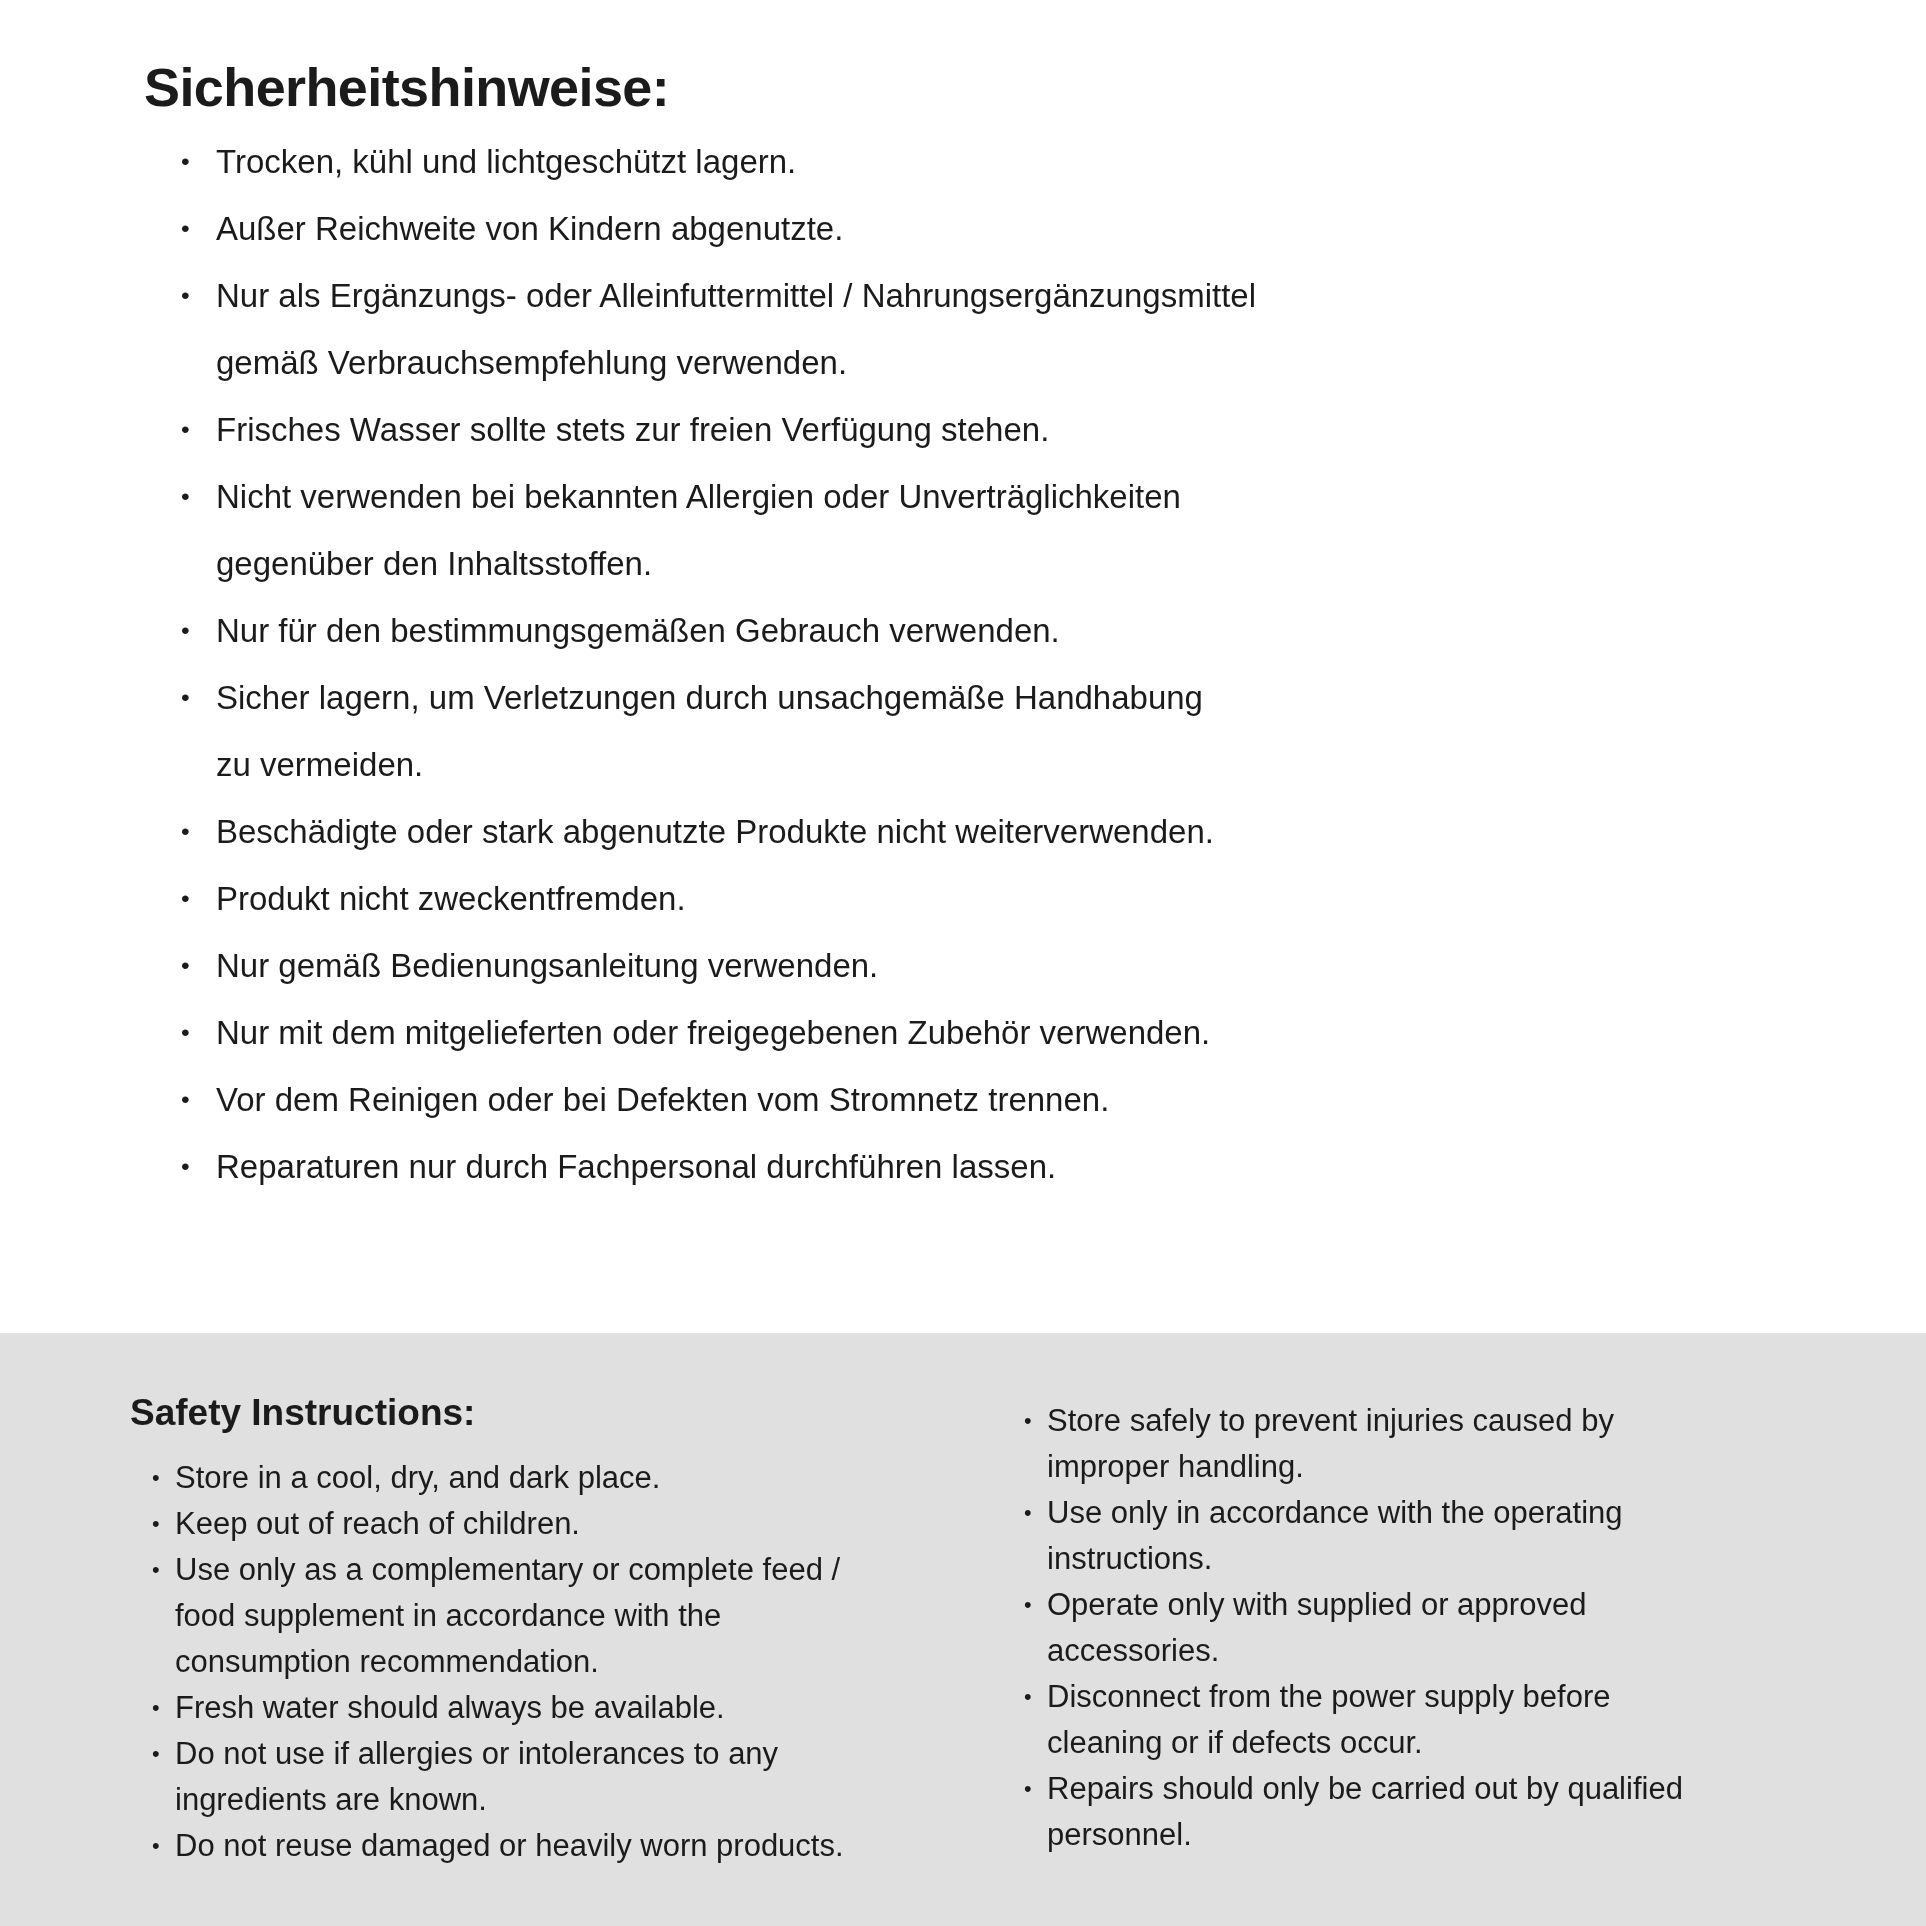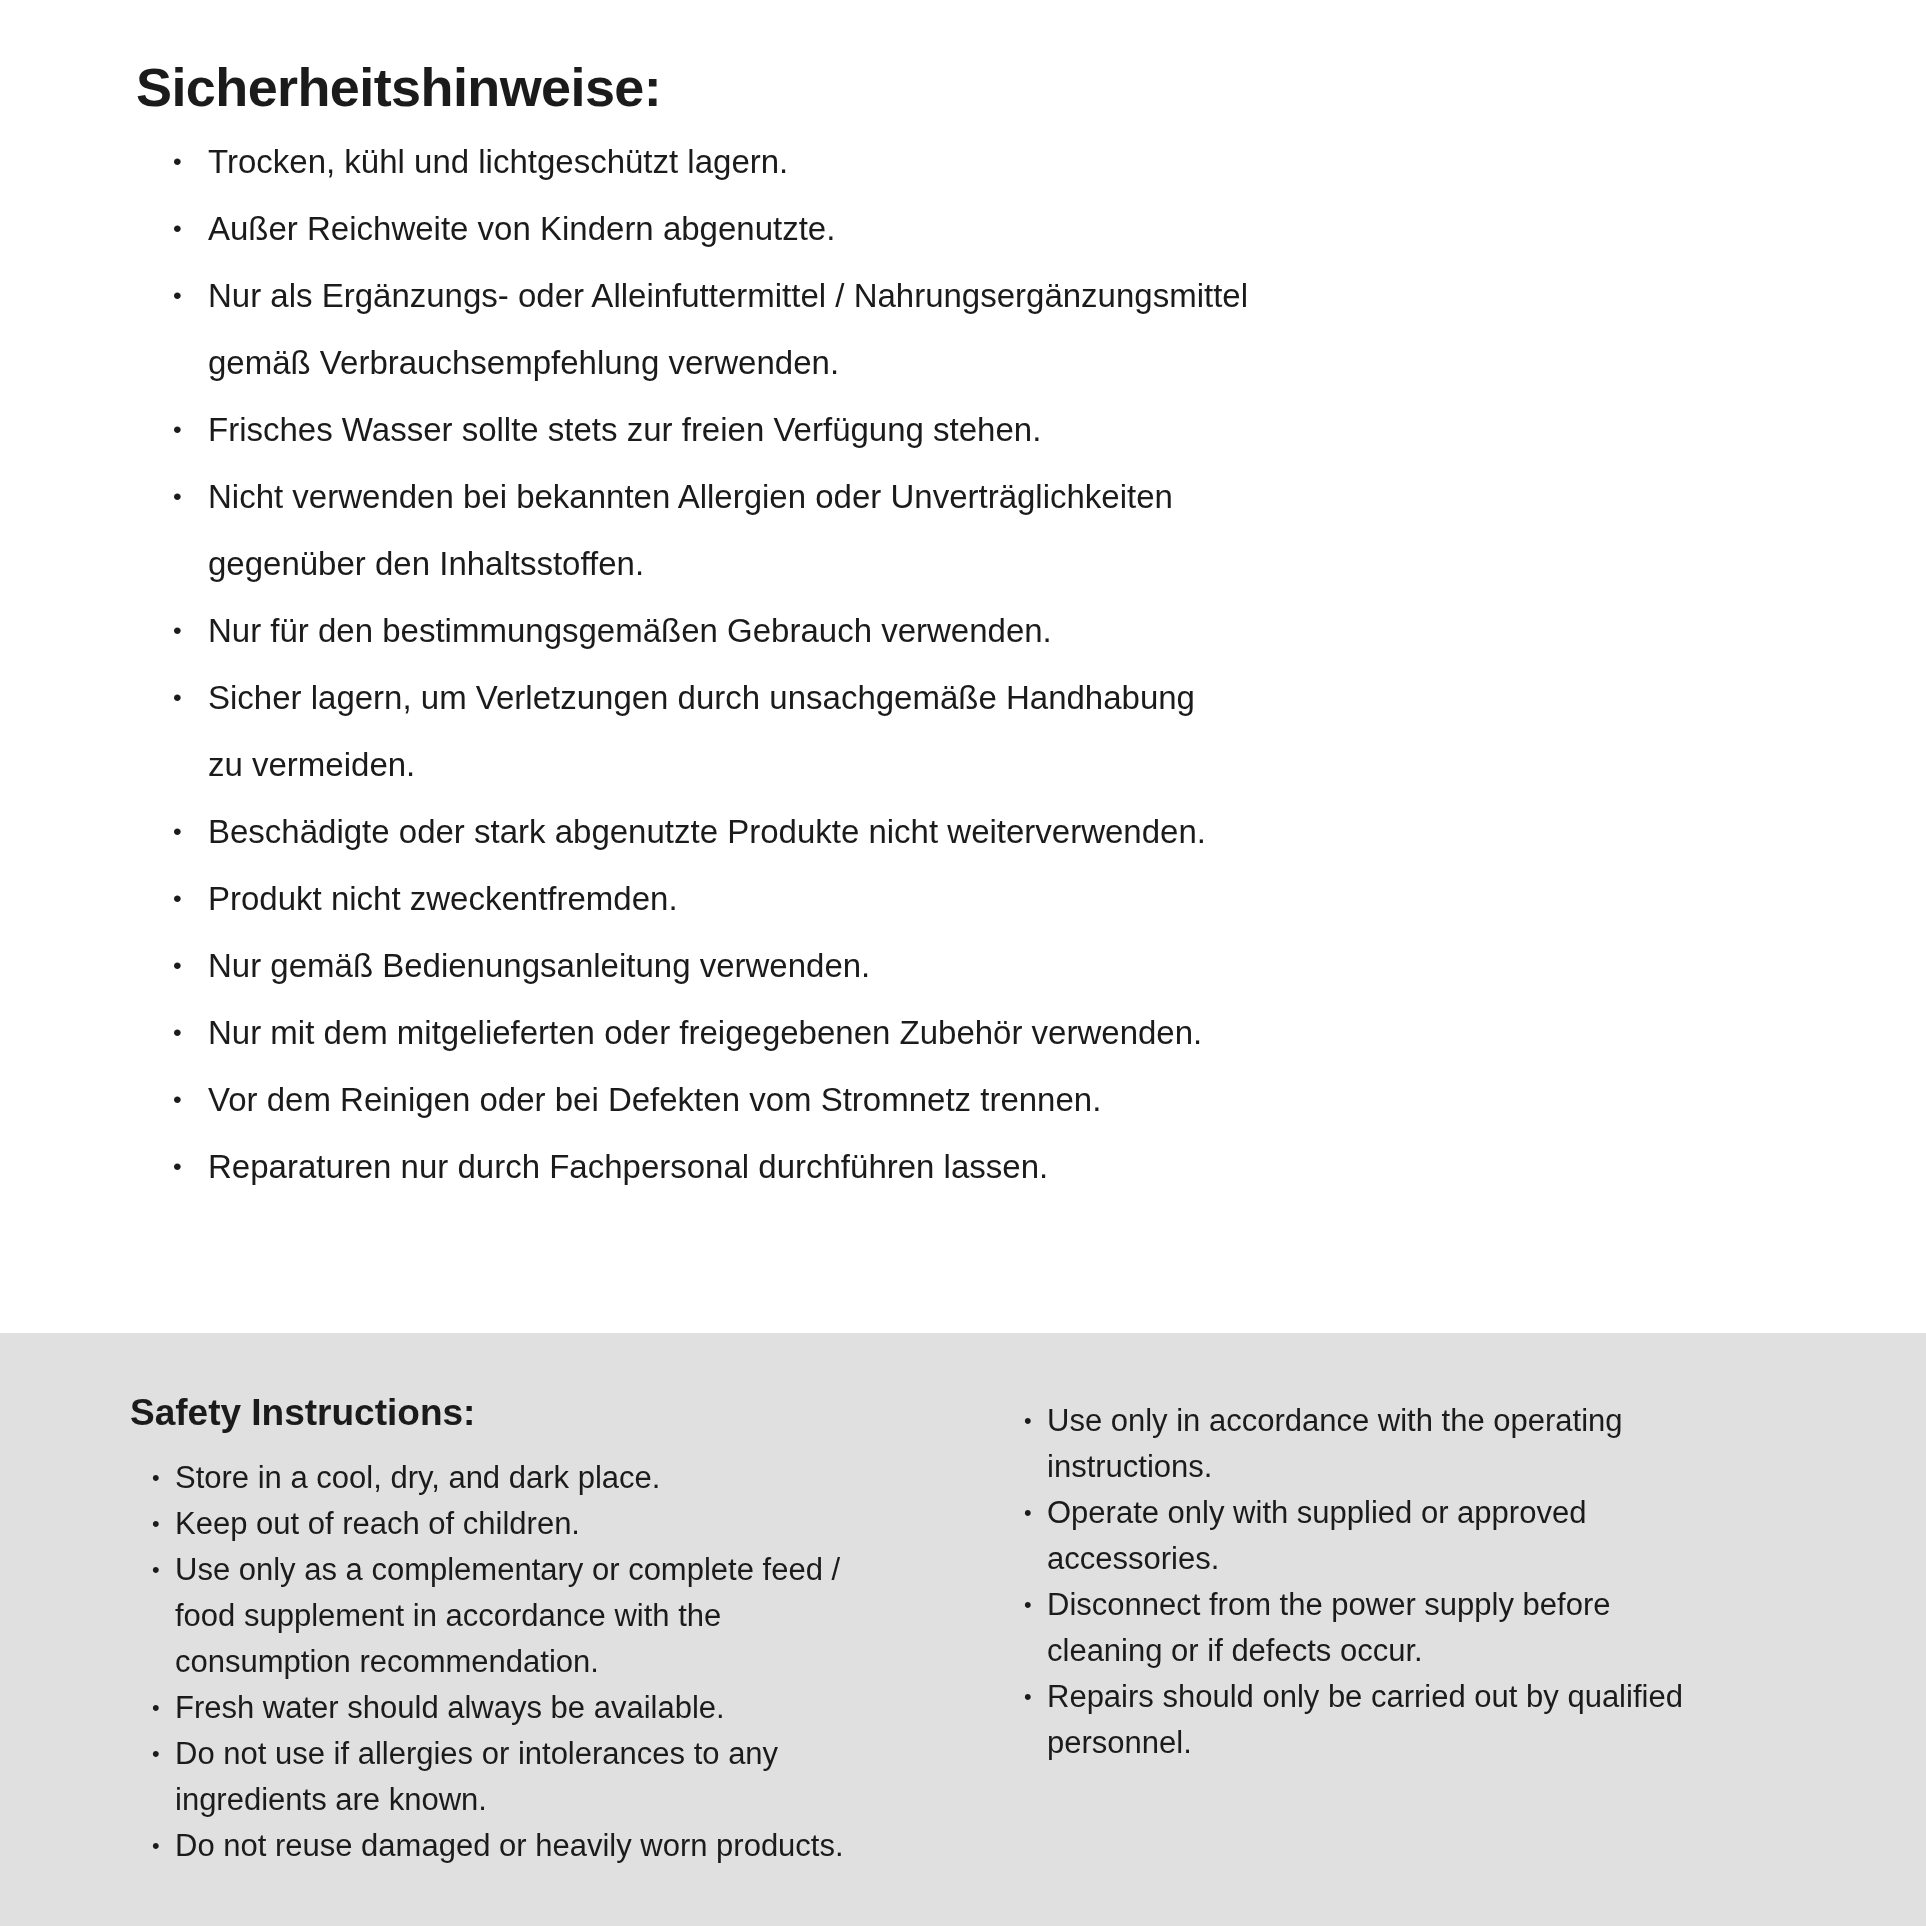--- a/index.html
+++ b/index.html
@@ -15,21 +15,21 @@
     color: var(--ink);
   }
   .canvas {
     position: relative;
     width: 1926px; height: 1926px;
     overflow: hidden;
   }
 
   
   .de-section {
-    position: absolute; left: 0; top: 0;
+    position: absolute; left: 8px; top: 0;
     width: 1866px; height: 1286px;
     background: var(--bg);
   }
   .de-heading {
     position: absolute; left: 136px; top: 54px;
     font-size: 54px; font-weight: 700;
     line-height: 1.25;
     letter-spacing: -0.6px;
     white-space: pre-line;
   }
@@ -120,20 +120,22 @@
       <li>Use only as a complementary or complete feed /
 food supplement in accordance with the
 consumption recommendation.</li>
       <li>Fresh water should always be available.</li>
       <li>Do not use if allergies or intolerances to any
 ingredients are known.</li>
       <li>Do not reuse damaged or heavily worn products.</li>
     </ul>
 
     <ul class="en-list en-col-right">
+      <li>Store safely to prevent injuries caused by
+improper handling.</li>
       <li>Use only in accordance with the operating
 instructions.</li>
       <li>Operate only with supplied or approved
 accessories.</li>
       <li>Disconnect from the power supply before
 cleaning or if defects occur.</li>
       <li>Repairs should only be carried out by qualified
 personnel.</li>
     </ul>
   </section>

